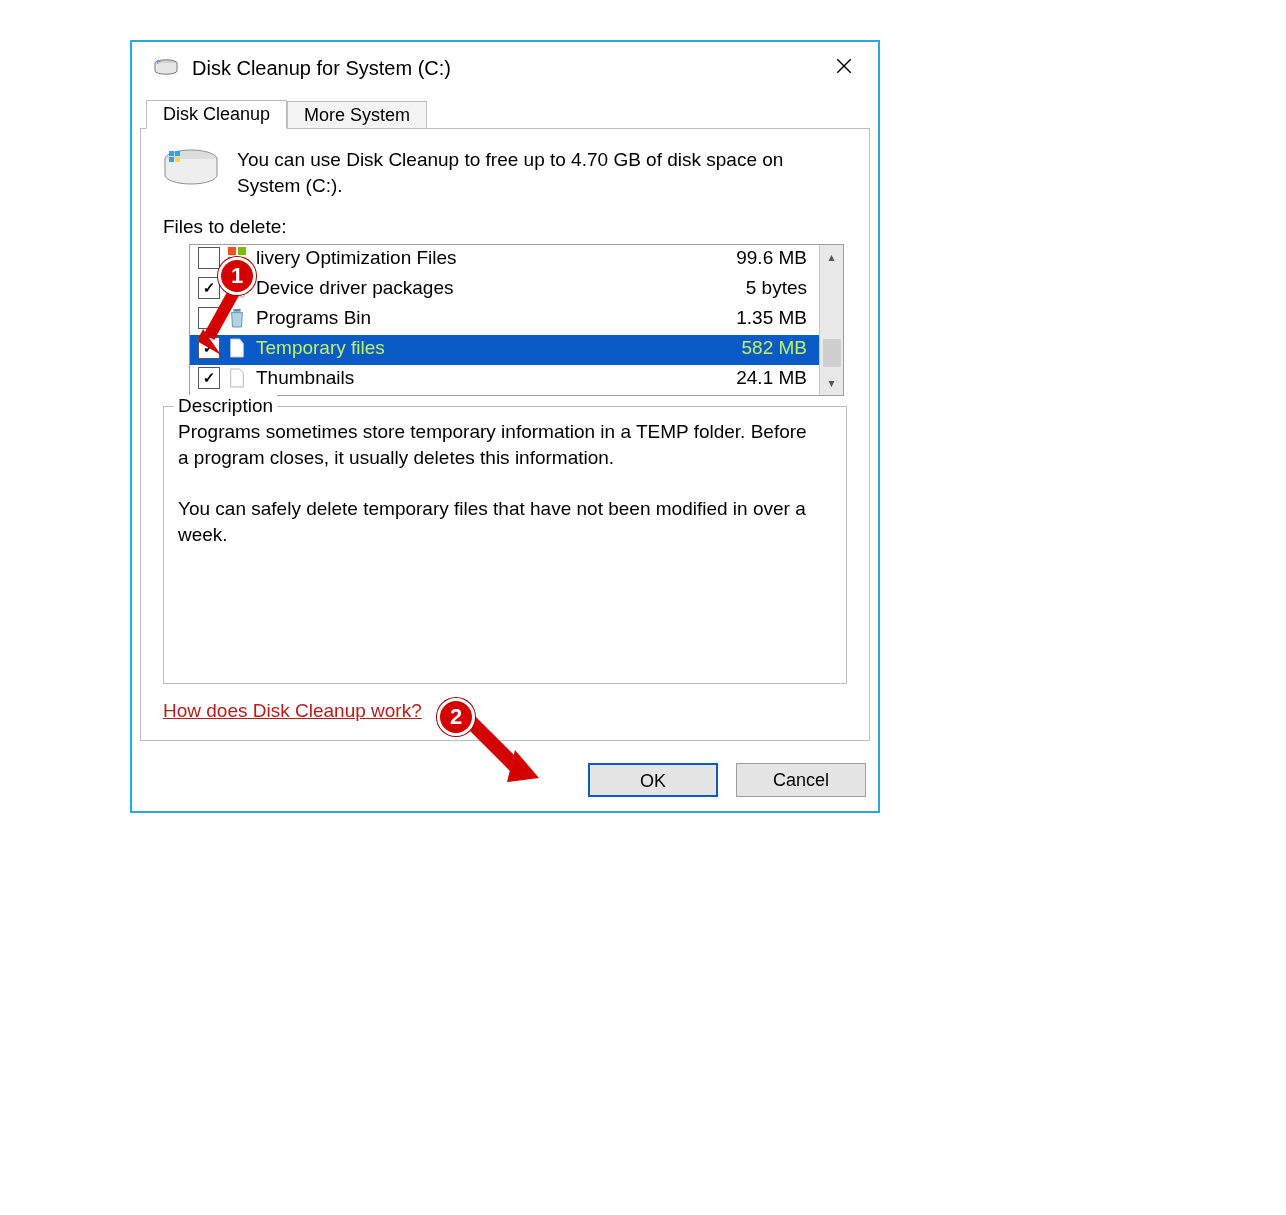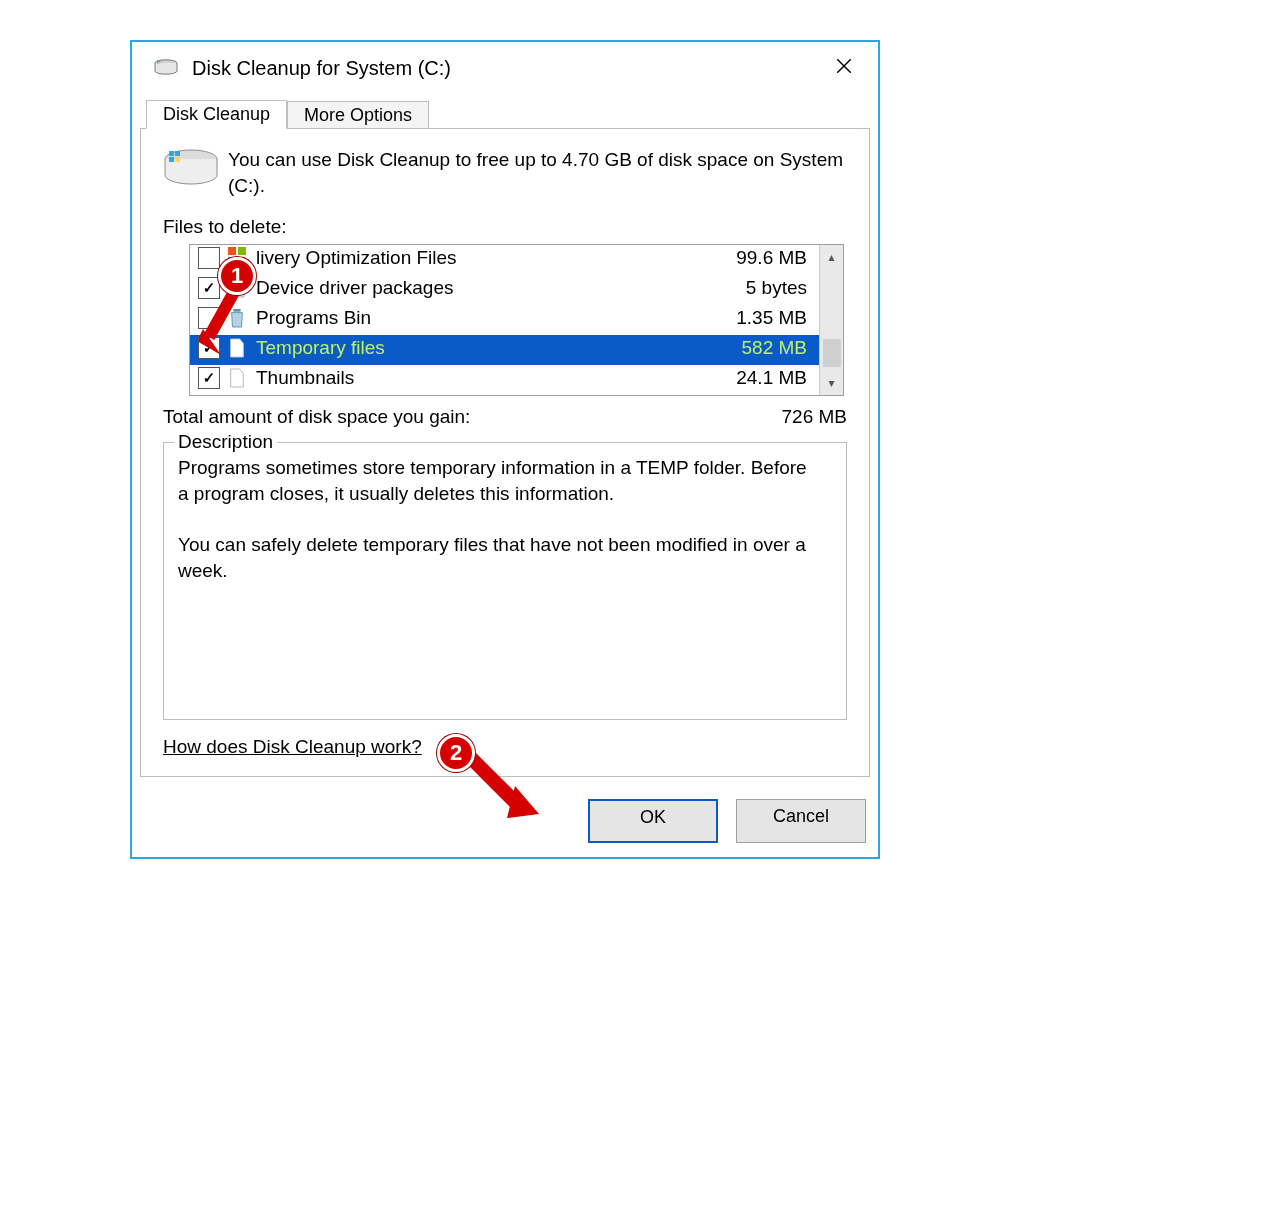--- a/index.html
+++ b/index.html
@@ -62,21 +62,21 @@
       background: #f4f4f4;
     }
     .tab-panel {
       border: 1px solid #bdbdbd;
       margin: -1px 8px 8px 8px;
       padding: 18px 22px 18px 22px;
       background: #fff;
     }
     .intro-row {
       display: flex;
-      gap: 9px;
+      gap: 18px;
       align-items: flex-start;
       margin-bottom: 18px;
     }
     .drive-icon { width: 56px; height: 44px; flex-shrink: 0; }
     .intro-text { font-size: 19px; line-height: 1.35; }
     .section-label { font-size: 19px; margin-bottom: 6px; }
     .file-list {
       border: 1px solid #9e9e9e;
       background: #fff;
       display: flex;
@@ -118,29 +118,29 @@
     .desc-group {
       border: 1px solid #bdbdbd; padding: 12px 25px 14px 14px;
       margin-bottom: 10px; position: relative;
     }
     .desc-legend {
       position: absolute; top: -12px; left: 10px;
       background: #fff; padding: 0 4px; font-size: 19px;
     }
     .desc-body { font-size: 19px; line-height: 1.35; min-height: 250px; }
     .help-link {
-      color: #000000; text-decoration: underline;
+      color: #b91c1c; text-decoration: underline;
       font-size: 19px; display: inline-block; margin-top: 6px; cursor: pointer;
     }
     .button-row {
       display: flex; justify-content: flex-end; gap: 18px;
       padding: 14px 12px 14px 0;
     }
     .btn {
-      min-width: 130px; height: 44px; font-size: 18px;
+      min-width: 130px; height: 34px; font-size: 18px;
       background: #e5e5e5; border: 1px solid #9e9e9e;
       cursor: pointer; text-align:center; line-height:32px;
     }
     .btn.primary { background:#e5e5e5; border:2px solid #0a5ac8; }
 
     
     .callout {
       position: absolute; width: 38px; height: 38px; border-radius: 50%;
       background: #d50000; border: 3px solid #fff;
       color: #fff; font-weight: bold; font-size: 22px;
@@ -175,21 +175,21 @@
     <span class="close-x">
       <svg viewBox="0 0 16 16" width="18" height="18">
         <line x1="2" y1="2" x2="14" y2="14" stroke="#000" stroke-width="1.3"></line>
         <line x1="14" y1="2" x2="2" y2="14" stroke="#000" stroke-width="1.3"></line>
       </svg>
     </span>
   </div>
 
   <div class="tabbar">
     <div class="tab active">Disk Cleanup</div>
-    <div class="tab inactive">More Options</div>
+    <div class="tab inactive">More System</div>
   </div>
 
   <div class="tab-panel" style="position:relative;">
 
     
     <div class="callout" style="top:128px; left:77px;">1</div>
     <svg class="arrow1" style="top:158px; left:58px;" width="55" height="68" viewBox="0 0 55 68">
       <path d="M35 5 L10 50" stroke="#d50000" stroke-width="12" fill="none"></path>
       <polygon points="0,46 24,60 6,34" fill="#d50000" transform="translate(-2,8)"></polygon>
     </svg>
@@ -268,24 +268,20 @@
           <span class="file-size">24.1 MB</span>
         </div>
       </div>
       <div class="scroll-col">
         <div class="scroll-btn">▴</div>
         <div class="scroll-thumb"></div>
         <div class="scroll-btn">▾</div>
       </div>
     </div>
 
-    <div class="total-row">
-      <span>Total amount of disk space you gain:</span>
-      <span>726 MB</span>
-    </div>
 
     <div class="desc-group">
       <span class="desc-legend">Description</span>
       <div class="desc-body" style="white-space: pre-line;">Programs sometimes store temporary information in a TEMP folder. Before a program closes, it usually deletes this information.
 
 You can safely delete temporary files that have not been modified in over a week.</div>
     </div>
 
     <a class="help-link">How does Disk Cleanup work?</a>
 

